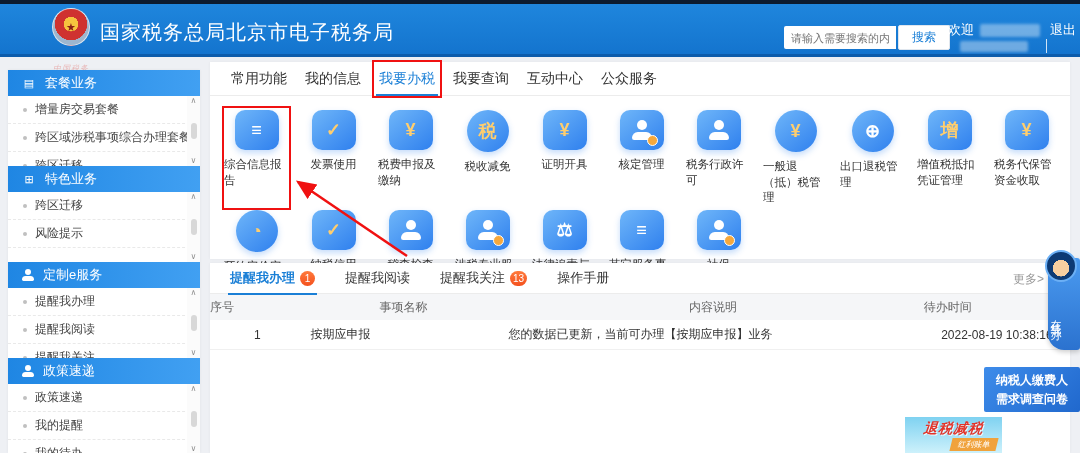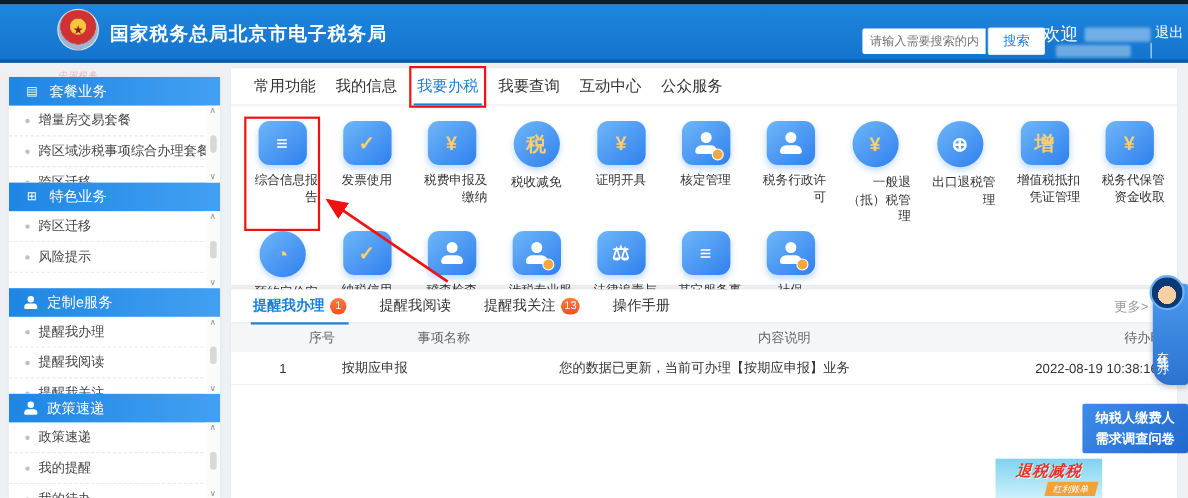--- a/index.html
+++ b/index.html
@@ -8,25 +8,25 @@
   
   .header{position:absolute;left:0;top:0;width:1080px;height:57px;
     background:linear-gradient(180deg,#1f86dd 0%,#1373cd 100%);
     border-top:4px solid #0c1c30;box-sizing:border-box;}
   .header::after{content:"";position:absolute;left:0;bottom:0;width:100%;height:3px;background:#0d5cab;}
   .logo{position:absolute;left:48px;top:4px;width:46px;text-align:center;}
   .emblem{width:36px;height:36px;margin:0 auto;border-radius:50%;
     background:radial-gradient(circle at 50% 42%,#f6c53e 0 26%,#cf3230 27% 58%,#9db6cf 59% 78%,#2f6db0 79% 100%);
     border:1px solid rgba(255,255,255,.65);display:flex;align-items:center;justify-content:center;color:#8a1f16;font-size:11px;}
   .logo-caption{margin-top:17px;font-size:8px;color:#e8b7b7;font-style:italic;letter-spacing:1px;text-decoration:underline;}
-  .app-title{position:absolute;left:100px;top:15px;color:#fff;font-size:17px;font-weight:bold;letter-spacing:1px;}
+  .app-title{position:absolute;left:100px;top:15px;color:#fff;font-size:20px;font-weight:normal;letter-spacing:1px;}
   .search-box{position:absolute;left:784px;top:21px;display:flex;align-items:center;}
   .search-input{width:98px;height:23px;border:none;outline:none;font-size:11px;padding:0 7px;border-radius:2px 0 0 2px;color:#333;font-family:"Liberation Sans",sans-serif;}
   .search-btn{width:52px;height:25px;margin-left:2px;background:#fff;color:#1a7fd6;font-size:12px;border:1px solid #dfe6ee;border-radius:2px;cursor:pointer;font-family:"Liberation Sans",sans-serif;}
-  .welcome{position:absolute;left:948px;top:17px;color:#fff;font-size:16px;display:flex;align-items:center;gap:6px;}
+  .welcome{position:absolute;left:948px;top:17px;color:#fff;font-size:13px;display:flex;align-items:center;gap:6px;}
   .redact{background:rgba(255,255,255,.38);border-radius:2px;filter:blur(1.5px);}
   .r1{width:60px;height:13px;}
   .r2{position:absolute;left:960px;top:37px;width:68px;height:11px;}
   .logout{position:absolute;left:1050px;top:17px;color:#fff;font-size:13px;cursor:pointer;}
   .vdiv{position:absolute;left:1046px;top:35px;width:1px;height:14px;background:rgba(255,255,255,.8);}
 
   
   .sidebar{position:absolute;left:8px;top:70px;width:192px;height:383px;background:#fff;overflow:hidden;box-shadow:0 0 3px rgba(0,0,0,.06);}
   .sb-head{height:26px;background:linear-gradient(90deg,#1f86e3,#41a0f2);color:#fff;font-size:13px;display:flex;align-items:center;gap:9px;padding-left:14px;cursor:pointer;}
   .sb-ic{width:14px;text-align:center;font-size:11px;line-height:1;}
@@ -55,32 +55,32 @@
     background:linear-gradient(140deg,#6fb6f9 0%,#2f80ee 100%);
     display:flex;align-items:center;justify-content:center;color:#fff;
     box-shadow:0 3px 6px rgba(47,128,238,.28);}
   .tile.circle{border-radius:50%;width:42px;flex-basis:42px;height:42px;}
   .tile .glyph{font-size:18px;font-weight:bold;line-height:1;}
   .tile .glyph.accent{color:#ffce6e;}
   .person-shape{position:relative;width:20px;height:20px;}
   .person-shape::before{content:"";position:absolute;left:5px;top:0;width:10px;height:10px;border-radius:50%;background:#fff;}
   .person-shape::after{content:"";position:absolute;left:0;bottom:0;width:20px;height:8px;border-radius:8px 8px 3px 3px;background:#fff;}
   .gear-dot{position:absolute;right:6px;bottom:4px;width:9px;height:9px;border-radius:50%;background:#f6a83c;border:1px solid #fff;}
-  .g-label{margin-top:7px;font-size:11.5px;color:#333;text-align:right;line-height:1.35;max-width:86px;}
+  .g-label{margin-top:7px;font-size:11.5px;color:#333;text-align:left;line-height:1.35;max-width:86px;}
 
   
   .reminders{position:absolute;left:210px;top:263px;width:860px;height:190px;background:#fff;box-shadow:0 0 3px rgba(0,0,0,.05);}
   .rem-tabs{height:30px;border-bottom:1px solid #ececec;display:flex;align-items:center;padding-left:18px;gap:26px;position:relative;}
   .rtab{font-size:13px;color:#333;display:flex;align-items:center;gap:5px;padding:5px 2px;position:relative;cursor:pointer;white-space:nowrap;}
   .rtab.active{color:#1a7fd6;font-weight:bold;}
   .rtab.active::after{content:"";position:absolute;left:0;right:0;bottom:-3px;height:2px;background:#1a7fd6;}
   .badge{min-width:15px;height:15px;border-radius:8px;background:linear-gradient(180deg,#ff7a3c,#f4511e);color:#fff;font-size:10px;font-weight:normal;display:flex;align-items:center;justify-content:center;padding:0 3px;box-sizing:border-box;}
   .more{position:absolute;right:26px;top:8px;color:#999;font-size:12px;cursor:pointer;}
   .tbl-head{display:flex;height:26px;background:#f5f6f8;align-items:center;font-size:12px;color:#666;}
-  .tbl-head .cell{text-align:right;}
+  .tbl-head .cell{text-align:left;}
   .tbl-row{display:flex;height:29px;align-items:center;font-size:12px;color:#333;border-bottom:1px solid #f0f0f0;cursor:pointer;}
   .c0{width:11%;text-align:center;}
   .c1{width:23%;padding-left:6px;box-sizing:border-box;}
   .c2{width:49%;padding-left:6px;box-sizing:border-box;}
   .c3{width:17%;text-align:center;}
   .tbl-head .c1,.tbl-head .c2{padding-left:0;text-align:center;}
 
   
   .online-guide{position:absolute;right:0;top:258px;width:32px;height:92px;z-index:40;cursor:pointer;
     background:linear-gradient(180deg,#4b9bf0,#2b72cf);border-radius:16px 3px 3px 16px;box-shadow:0 2px 5px rgba(0,0,0,.2);}

